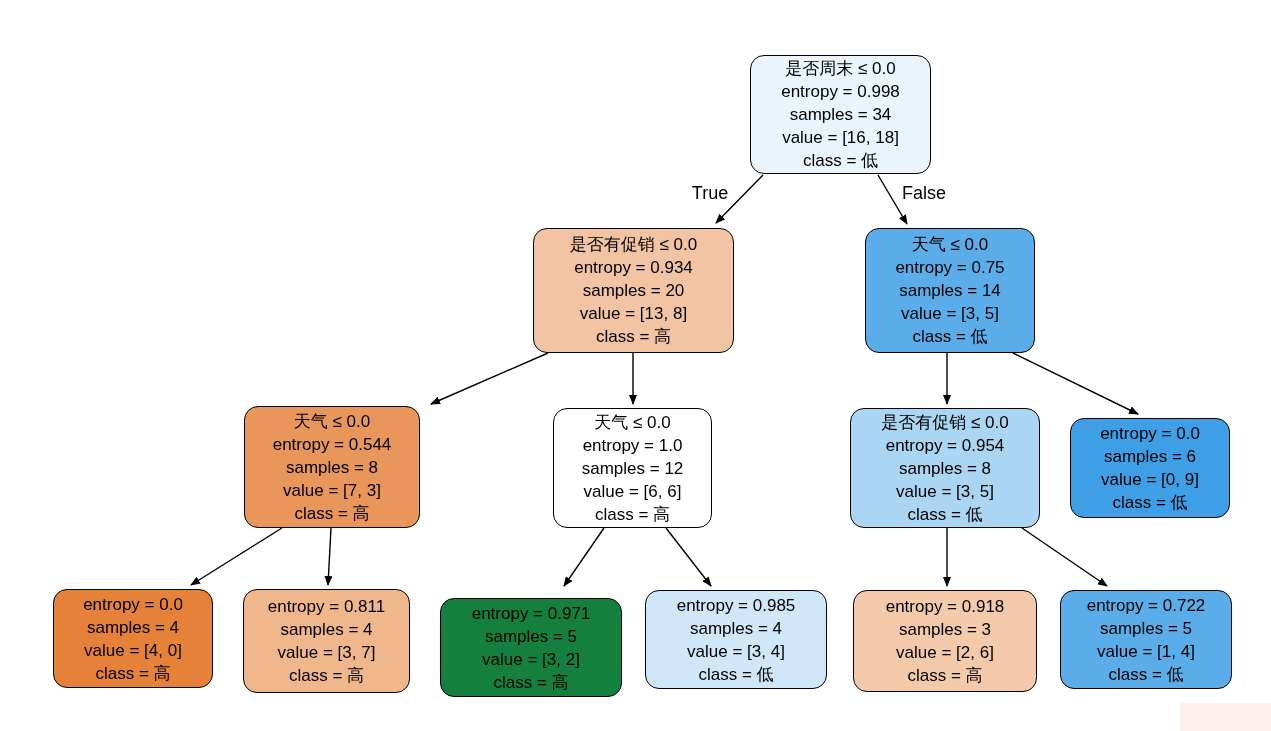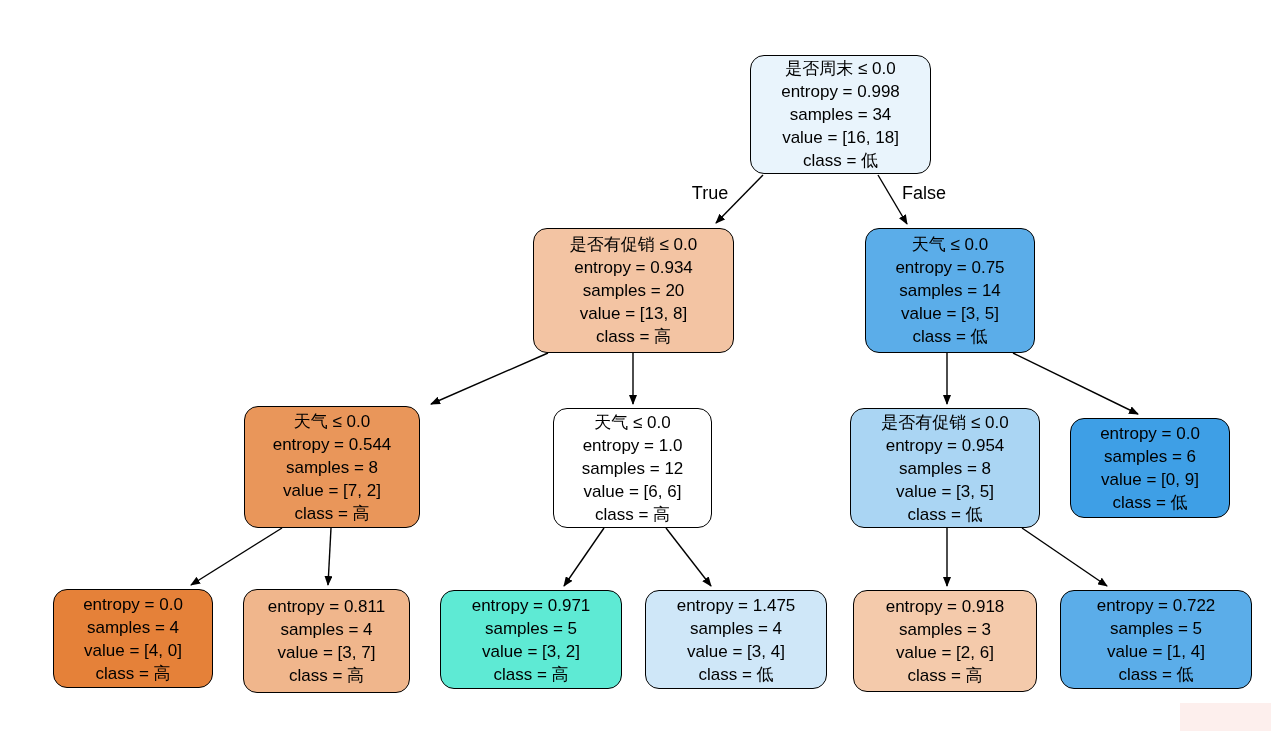--- a/index.html
+++ b/index.html
@@ -52,21 +52,21 @@
   .n2  { left: 865px;  top: 228px; width: 170px; height: 125px; }
   .n3  { left: 244px;  top: 406px; width: 176px; height: 122px; }
   .n4  { left: 553px;  top: 408px; width: 159px; height: 120px; }
   .n5  { left: 850px;  top: 408px; width: 190px; height: 120px; }
   .n6  { left: 1070px; top: 418px; width: 160px; height: 100px; }
   .n7  { left: 53px;   top: 589px; width: 160px; height: 99px;  }
   .n8  { left: 243px;  top: 589px; width: 167px; height: 104px; }
   .n9  { left: 440px;  top: 590px; width: 182px; height: 99px;  }
   .n10 { left: 645px;  top: 590px; width: 182px; height: 99px;  }
   .n11 { left: 853px;  top: 590px; width: 184px; height: 102px;  }
-  .n12 { left: 1060px; top: 590px; width: 192px; height: 99px; text-align: right;  }
+  .n12 { left: 1060px; top: 590px; width: 172px; height: 99px; text-align: right;  }
   .artifact {
     position: absolute;
     left: 1180px; top: 703px;
     width: 91px; height: 28px;
     background: #fdefed;
   }
 </style>
 </head>
 <body>
 
@@ -115,21 +115,21 @@
     <div>entropy = 0.75</div>
     <div>samples = 14</div>
     <div>value = [3, 5]</div>
     <div>class = 低</div>
   </div>
 
   <div class="node n3" style="background-color: rgb(233, 150, 90);">
     <div>天气 ≤ 0.0</div>
     <div>entropy = 0.544</div>
     <div>samples = 8</div>
-    <div>value = [7, 2]</div>
+    <div>value = [7, 3]</div>
     <div>class = 高</div>
   </div>
 
   <div class="node n4" style="background-color: rgb(255, 255, 255);">
     <div>天气 ≤ 0.0</div>
     <div>entropy = 1.0</div>
     <div>samples = 12</div>
     <div>value = [6, 6]</div>
     <div>class = 高</div>
   </div>
@@ -156,29 +156,29 @@
     <div>class = 高</div>
   </div>
 
   <div class="node n8" style="background-color: rgb(240, 182, 140);">
     <div>entropy = 0.811</div>
     <div>samples = 4</div>
     <div>value = [3, 7]</div>
     <div>class = 高</div>
   </div>
 
-  <div class="node n9" style="background-color: #5eead4;">
+  <div class="node n9" style="background-color: #15803d; margin-top: 8px;">
     <div>entropy = 0.971</div>
     <div>samples = 5</div>
     <div>value = [3, 2]</div>
     <div>class = 高</div>
   </div>
 
   <div class="node n10" style="background-color: rgb(207, 231, 248);">
-    <div>entropy = 1.475</div>
+    <div>entropy = 0.985</div>
     <div>samples = 4</div>
     <div>value = [3, 4]</div>
     <div>class = 低</div>
   </div>
 
   <div class="node n11" style="background-color: rgb(244, 202, 171);">
     <div>entropy = 0.918</div>
     <div>samples = 3</div>
     <div>value = [2, 6]</div>
     <div>class = 高</div>

